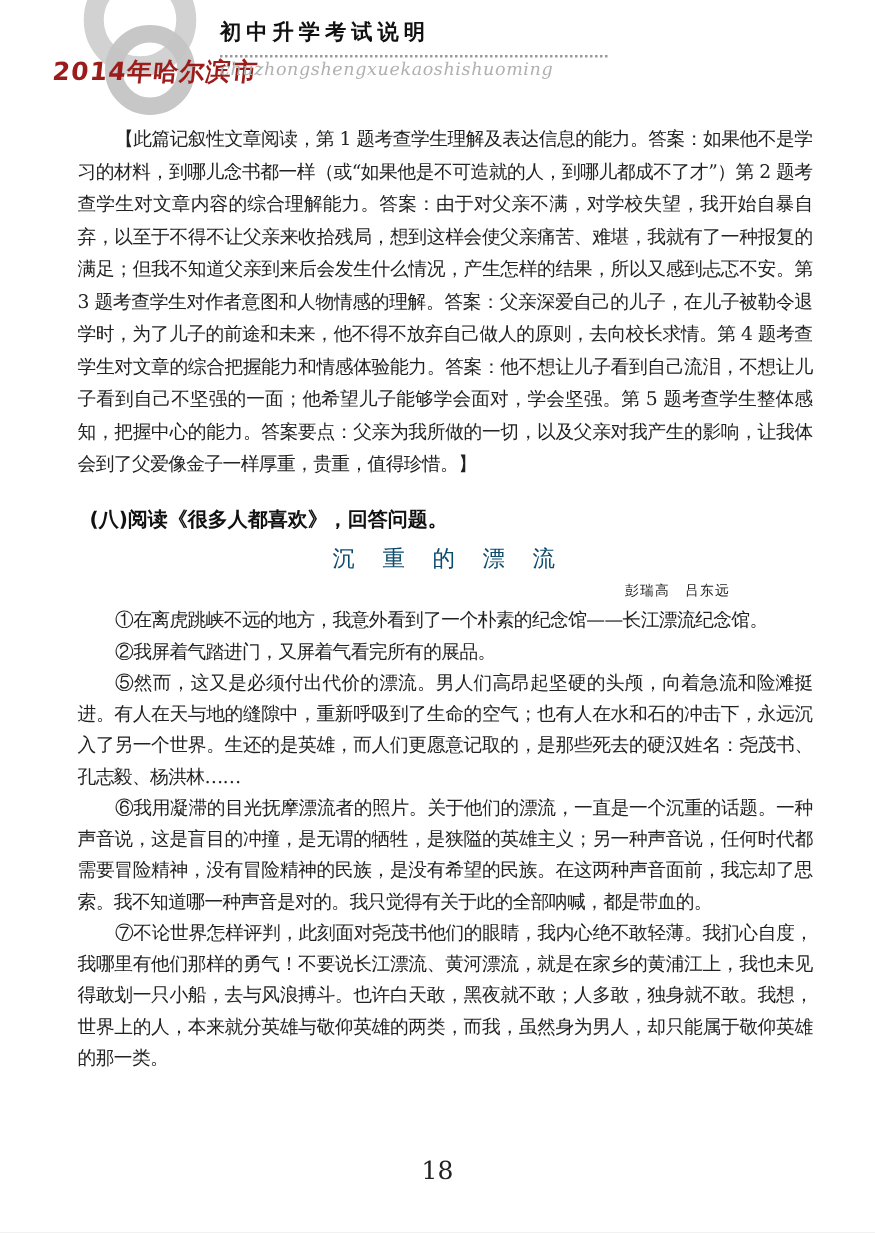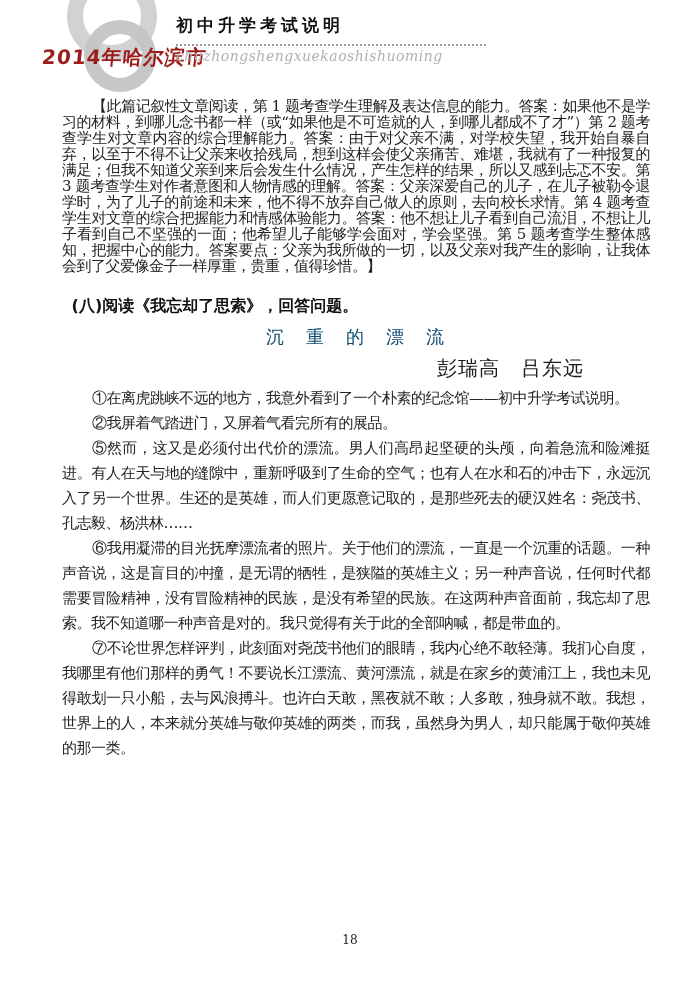--- a/index.html
+++ b/index.html
@@ -41,52 +41,52 @@
     color:var(--pinyin-gray,#b0b0b0);
     white-space:nowrap;
   }
   
   .body-area{
     position:absolute;left:0;top:94px;width:700px;
     padding:4px 50px 0 62px;box-sizing:border-box;
   }
   .commentary{
     margin:0;
-    font-size:15px;line-height:16px;letter-spacing:-0.5px;
+    font-size:15px;line-height:26px;letter-spacing:-0.5px;
     text-align:justify;text-indent:2em;color:#222;
   }
   .section-heading{
     margin:22px 0 0 0;
     font-family:"DejaVu Sans","Liberation Sans",sans-serif;
     font-weight:bold;font-size:16px;color:#111;
     padding-left:0.6em;
   }
   .article-title{
     margin:8px 0 0 0;
     font-size:18px;font-weight:normal;letter-spacing:2px;
     text-align:center;color:#0c4a6e;
   }
   .authors{
     margin:6px 0 0 0;
-    font-size:20px;letter-spacing:1px;
+    font-size:11px;letter-spacing:1px;
     text-align:right;padding-right:66px;color:#1c1c1c;
   }
   .paragraphs{margin-top:4px;}
   .paragraphs p{
     margin:0;
     font-size:15px;line-height:25px;letter-spacing:-0.5px;
     text-align:justify;text-indent:2em;color:#222;
   }
   
   .page-footer{
     position:absolute;left:0;bottom:38px;width:700px;
     text-align:center;
   }
   .page-number{
-    font-size:12px;color:#222;
+    font-size:20px;color:#222;
     font-family:"DejaVu Serif","Liberation Serif",serif;
   }
 </style>
 </head>
 <body>
 
 <div class="page">
 
   <header class="page-header">
     <svg class="logo" width="136" height="104" viewBox="0 0 136 104" aria-hidden="true">
@@ -97,28 +97,28 @@
     <div class="header-right">
       <div class="header-title">初中升学考试说明</div>
       <div class="dotted-line"></div>
       <div class="pinyin">chuzhongshengxuekaoshishuoming</div>
     </div>
   </header>
 
   <main class="body-area">
     <p class="commentary">【此篇记叙性文章阅读，第 1 题考查学生理解及表达信息的能力。答案：如果他不是学习的材料，到哪儿念书都一样（或“如果他是不可造就的人，到哪儿都成不了才”）第 2 题考查学生对文章内容的综合理解能力。答案：由于对父亲不满，对学校失望，我开始自暴自弃，以至于不得不让父亲来收拾残局，想到这样会使父亲痛苦、难堪，我就有了一种报复的满足；但我不知道父亲到来后会发生什么情况，产生怎样的结果，所以又感到忐忑不安。第 3 题考查学生对作者意图和人物情感的理解。答案：父亲深爱自己的儿子，在儿子被勒令退学时，为了儿子的前途和未来，他不得不放弃自己做人的原则，去向校长求情。第 4 题考查学生对文章的综合把握能力和情感体验能力。答案：他不想让儿子看到自己流泪，不想让儿子看到自己不坚强的一面；他希望儿子能够学会面对，学会坚强。第 5 题考查学生整体感知，把握中心的能力。答案要点：父亲为我所做的一切，以及父亲对我产生的影响，让我体会到了父爱像金子一样厚重，贵重，值得珍惜。】</p>
 
-    <p class="section-heading">(八)阅读《我忘却了思索》，回答问题。</p>
+    <p class="section-heading">(八)阅读《很多人都喜欢》，回答问题。</p>
 
     <h2 class="article-title">沉　重　的　漂　流</h2>
 
     <div class="authors">彭瑞高　吕东远</div>
 
     <div class="paragraphs">
-        <p>①在离虎跳峡不远的地方，我意外看到了一个朴素的纪念馆——初中升学考试说明。</p>
+        <p>①在离虎跳峡不远的地方，我意外看到了一个朴素的纪念馆——长江漂流纪念馆。</p>
         <p>②我屏着气踏进门，又屏着气看完所有的展品。</p>
         <p>⑤然而，这又是必须付出代价的漂流。男人们高昂起坚硬的头颅，向着急流和险滩挺进。有人在天与地的缝隙中，重新呼吸到了生命的空气；也有人在水和石的冲击下，永远沉入了另一个世界。生还的是英雄，而人们更愿意记取的，是那些死去的硬汉姓名：尧茂书、孔志毅、杨洪林……</p>
         <p>⑥我用凝滞的目光抚摩漂流者的照片。关于他们的漂流，一直是一个沉重的话题。一种声音说，这是盲目的冲撞，是无谓的牺牲，是狭隘的英雄主义；另一种声音说，任何时代都需要冒险精神，没有冒险精神的民族，是没有希望的民族。在这两种声音面前，我忘却了思索。我不知道哪一种声音是对的。我只觉得有关于此的全部呐喊，都是带血的。</p>
         <p>⑦不论世界怎样评判，此刻面对尧茂书他们的眼睛，我内心绝不敢轻薄。我扪心自度，我哪里有他们那样的勇气！不要说长江漂流、黄河漂流，就是在家乡的黄浦江上，我也未见得敢划一只小船，去与风浪搏斗。也许白天敢，黑夜就不敢；人多敢，独身就不敢。我想，世界上的人，本来就分英雄与敬仰英雄的两类，而我，虽然身为男人，却只能属于敬仰英雄的那一类。</p>
       </div>
   </main>
 
   <footer class="page-footer">
     <span class="page-number">18</span>
   </footer>

